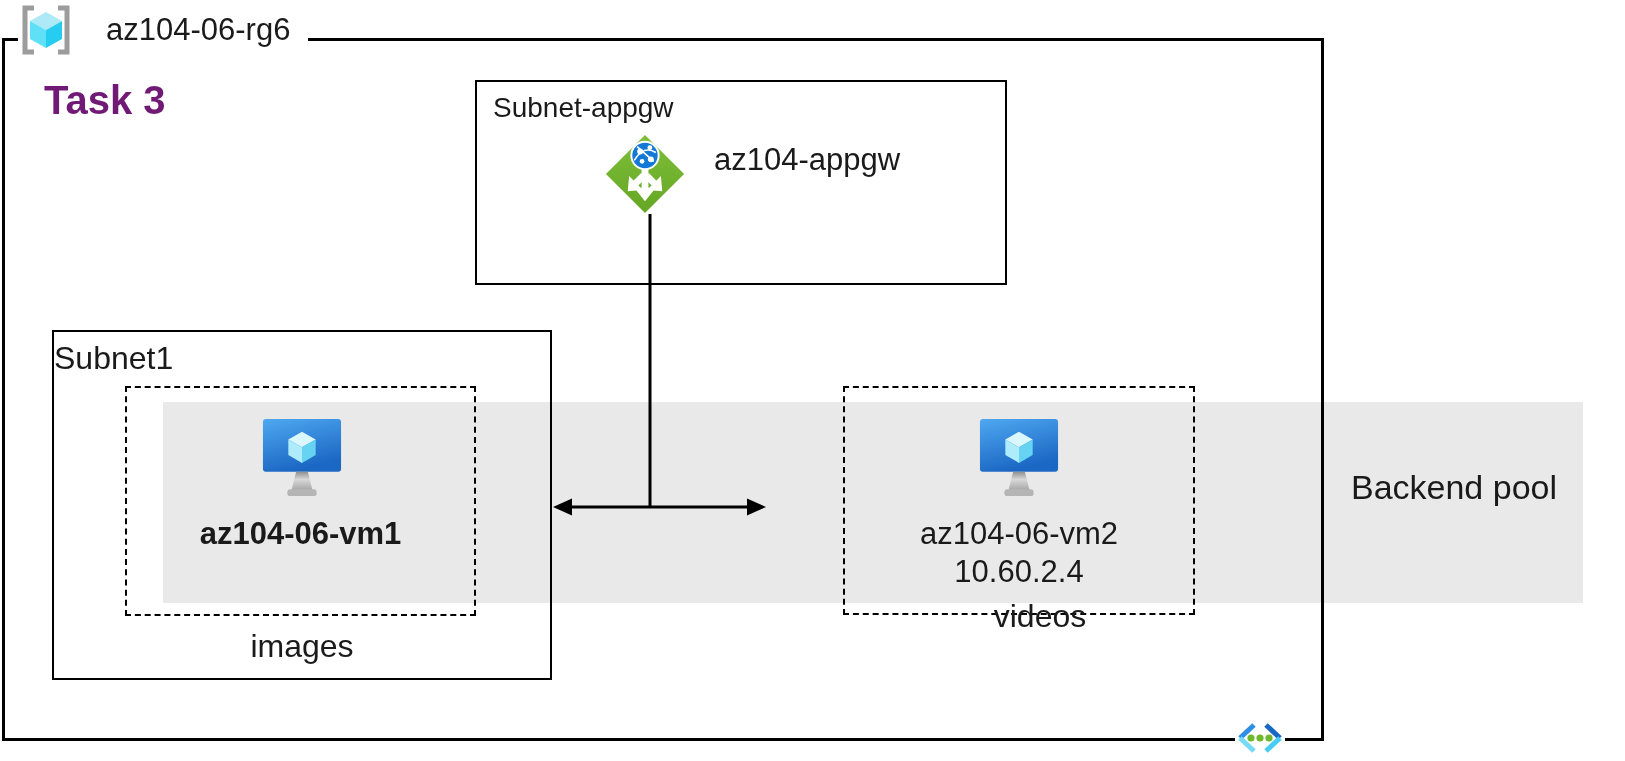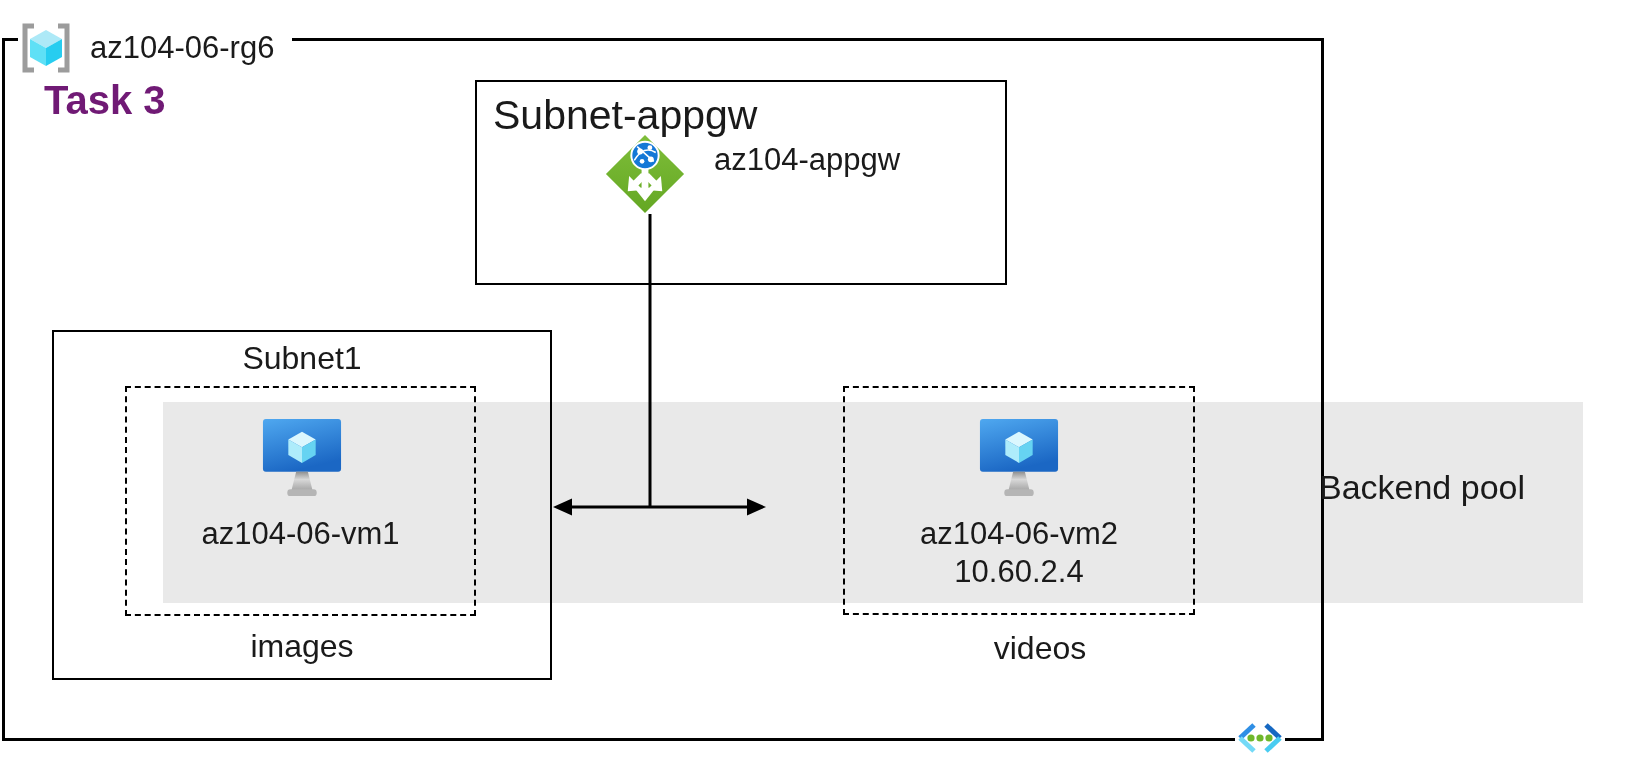--- a/index.html
+++ b/index.html
@@ -4,44 +4,44 @@
 <style>
   html,body{margin:0;padding:0;background:#fff;}
   .canvas{
     position:relative;width:1625px;height:761px;background:#fff;overflow:hidden;
     font-family:"Liberation Sans","DejaVu Sans",sans-serif;color:#1a1a1a;
   }
   
   .band{position:absolute;left:163px;top:402px;width:1420px;height:201px;background:#e9e9e9;z-index:0;}
   
   .rg-box{position:absolute;left:2px;top:38px;width:1322px;height:703px;border:3px solid #000;box-sizing:border-box;z-index:1;}
-  .rg-label{position:absolute;left:18px;top:18px;height:60px;background:#fff;display:flex;align-items:center;gap:16px;padding:0 18px 0 0;z-index:3;}
+  .rg-label{position:absolute;left:18px;top:0;height:60px;background:#fff;display:flex;align-items:center;gap:32px;padding:0 18px 0 0;z-index:3;}
   .rg-name{font-size:31px;color:#1a1a1a;white-space:nowrap;}
   .task{position:absolute;left:44px;top:78px;font-size:40px;font-weight:bold;color:#701a75;z-index:2;}
   
   .appgw-box{position:absolute;left:475px;top:80px;width:532px;height:205px;border:2px solid #000;box-sizing:border-box;background:#fff;z-index:1;}
-  .appgw-title{padding:10px 12px 0 16px;font-size:41px;}
+  .appgw-title{padding:10px 12px 0 16px;font-size:28px;}
   .appgw-lines{position:absolute;left:702px;top:140px;font-size:31px;line-height:40px;z-index:2;margin-left:12px;}
   .subnet-box{position:absolute;border:2px solid #000;box-sizing:border-box;background:transparent;z-index:1;}
   .s1{left:52px;top:330px;width:500px;height:350px;}
   .s2{left:767px;top:330px;width:498px;height:352px;}
-  .box-title-center{text-align:center;padding-top:8px;font-size:32px;}
+  .box-title-center{text-align:left;padding-top:8px;font-size:32px;}
   .dashed{position:absolute;border:2px dashed #000;box-sizing:border-box;z-index:1;}
   .d1{left:125px;top:386px;width:351px;height:230px;}
   .d2{left:843px;top:386px;width:352px;height:229px;}
   .vm-icon{position:absolute;width:82px;height:86px;z-index:3;}
   .v1{left:261px;top:415px;}
   .v2{left:978px;top:415px;}
   .vm-text{position:absolute;text-align:center;font-size:31px;line-height:38px;z-index:2;}
-  .t1{left:125px;top:515px;width:351px;}
+  .t1{left:125px;top:515px;width:351px;font-weight:bold;}
   .t2{left:843px;top:515px;width:352px;}
   .caption{position:absolute;text-align:center;font-size:32px;z-index:2;}
   .c1{left:52px;top:628px;width:500px;}
-  .c2{left:767px;top:630px;width:546px;}
-  .backend-label{position:absolute;left:1292px;top:468px;width:260px;text-align:center;font-size:34px;z-index:2;}
+  .c2{left:767px;top:598px;width:546px;}
+  .backend-label{position:absolute;left:1324px;top:468px;width:260px;text-align:center;font-size:34px;z-index:2;}
   .appgw-icon{position:absolute;left:604px;top:133px;width:82px;height:82px;z-index:3;}
   .connectors{position:absolute;left:0;top:0;width:1625px;height:761px;z-index:2;pointer-events:none;}
   .vnet-icon{position:absolute;left:1233px;top:718px;width:54px;height:40px;z-index:3;}
   .rg-icon{width:56px;height:52px;}
 </style>
 </head>
 <body>
 
 <div class="canvas">
 

